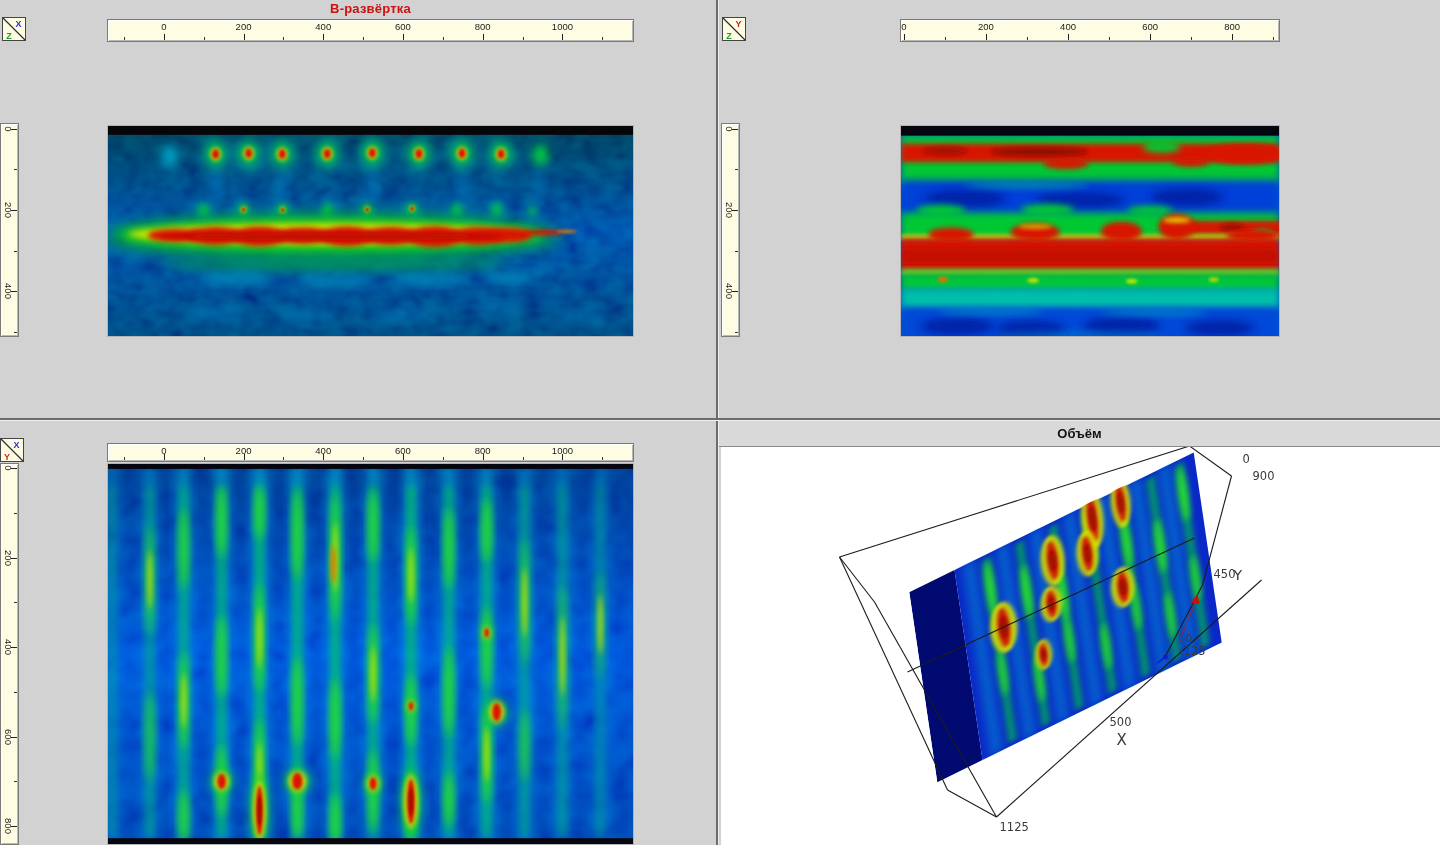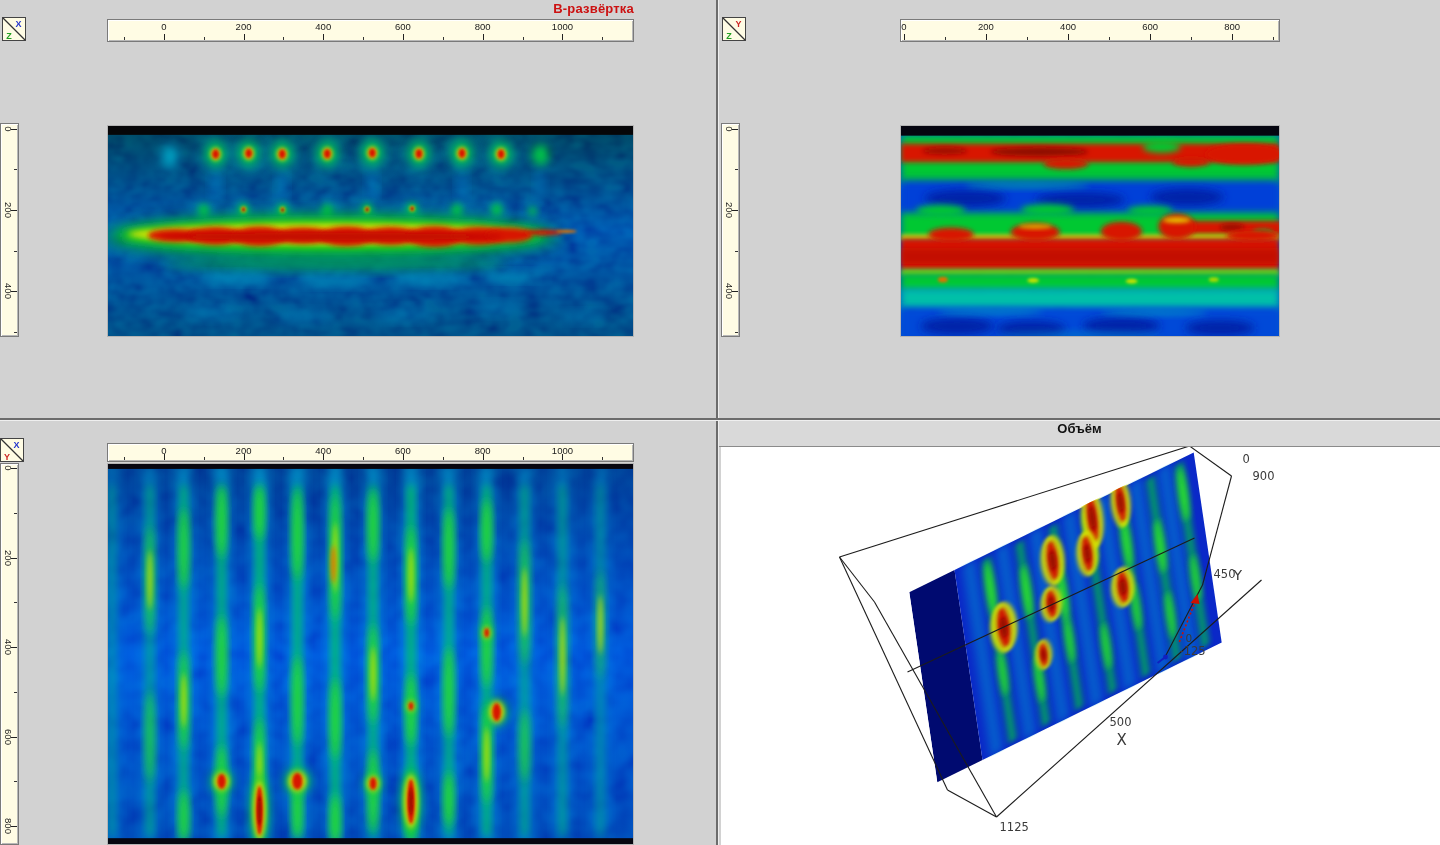--- a/index.html
+++ b/index.html
@@ -1,37 +1,37 @@
 <!DOCTYPE html>
 <html><head>
 <meta charset="utf-8">
 <style>
   html,body{margin:0;padding:0;background:#888;}
   .screen{position:relative;width:1440px;height:845px;background:#d2d2d2;overflow:hidden;
           font-family:"Liberation Sans",sans-serif;-webkit-font-smoothing:antialiased;}
-  .ptitle{position:absolute;text-align:right;font-weight:bold;font-size:13px;letter-spacing:.2px;}
+  .ptitle{position:absolute;text-align:center;font-weight:bold;font-size:13px;letter-spacing:.2px;}
   .hruler{position:absolute;background:#fffce4;border:1px solid #7a7a7a;box-sizing:border-box;
           box-shadow:inset 1px 1px 0 #ffffff, inset -1px -1px 0 #b8b8b8;}
   .vruler{position:absolute;background:#fffce4;border:1px solid #7a7a7a;box-sizing:border-box;
           box-shadow:inset 1px 1px 0 #ffffff, inset -1px -1px 0 #b8b8b8;}
   .tl{position:absolute;top:1px;transform:translateX(-50%);font-size:9.5px;color:#1a1a1a;white-space:nowrap;}
   .tk{position:absolute;bottom:1px;width:1px;height:3px;background:#333;}
   .tkM{position:absolute;bottom:1px;width:1px;height:6px;background:#222;}
   .vl{position:absolute;left:2px;transform:translateY(-50%);writing-mode:vertical-rl;
       font-size:9.5px;color:#1a1a1a;line-height:1;}
   .vtk{position:absolute;right:1px;height:1px;width:3px;background:#333;}
   .vtkM{position:absolute;right:1px;height:1px;width:6px;background:#222;}
   .plot{position:absolute;overflow:hidden;border:1px solid #b4b4b4;box-sizing:border-box;background:#000;}
   .plot svg{display:block;width:100%;height:100%;}
   .axicon{position:absolute;}
   .axicon svg{display:block;width:100%;height:100%;}
   .divider-v{position:absolute;left:716px;top:0;width:2px;height:845px;background:#6c6c6c;border-right:1px solid #efefef;}
   .divider-h{position:absolute;left:0;top:418px;width:1440px;height:2px;background:#6c6c6c;border-bottom:1px solid #efefef;}
   .vhead{position:absolute;left:719px;top:421px;width:721px;height:25px;background:#d9d9d9;
-         border-bottom:1px solid #8a8a8a;display:flex;justify-content:center;
+         border-bottom:1px solid #8a8a8a;display:flex;align-items:center;justify-content:center;
          font-weight:bold;font-size:13px;color:#111;}
   .vcanvas{position:absolute;left:721px;top:447px;width:719px;height:398px;background:#ffffff;}
   .vcanvas svg{display:block;width:100%;height:100%;}
   #vol text{font-family:"DejaVu Sans","Liberation Sans",sans-serif;}
 </style>
 </head>
 <body>
 
 <div class="screen">
 

